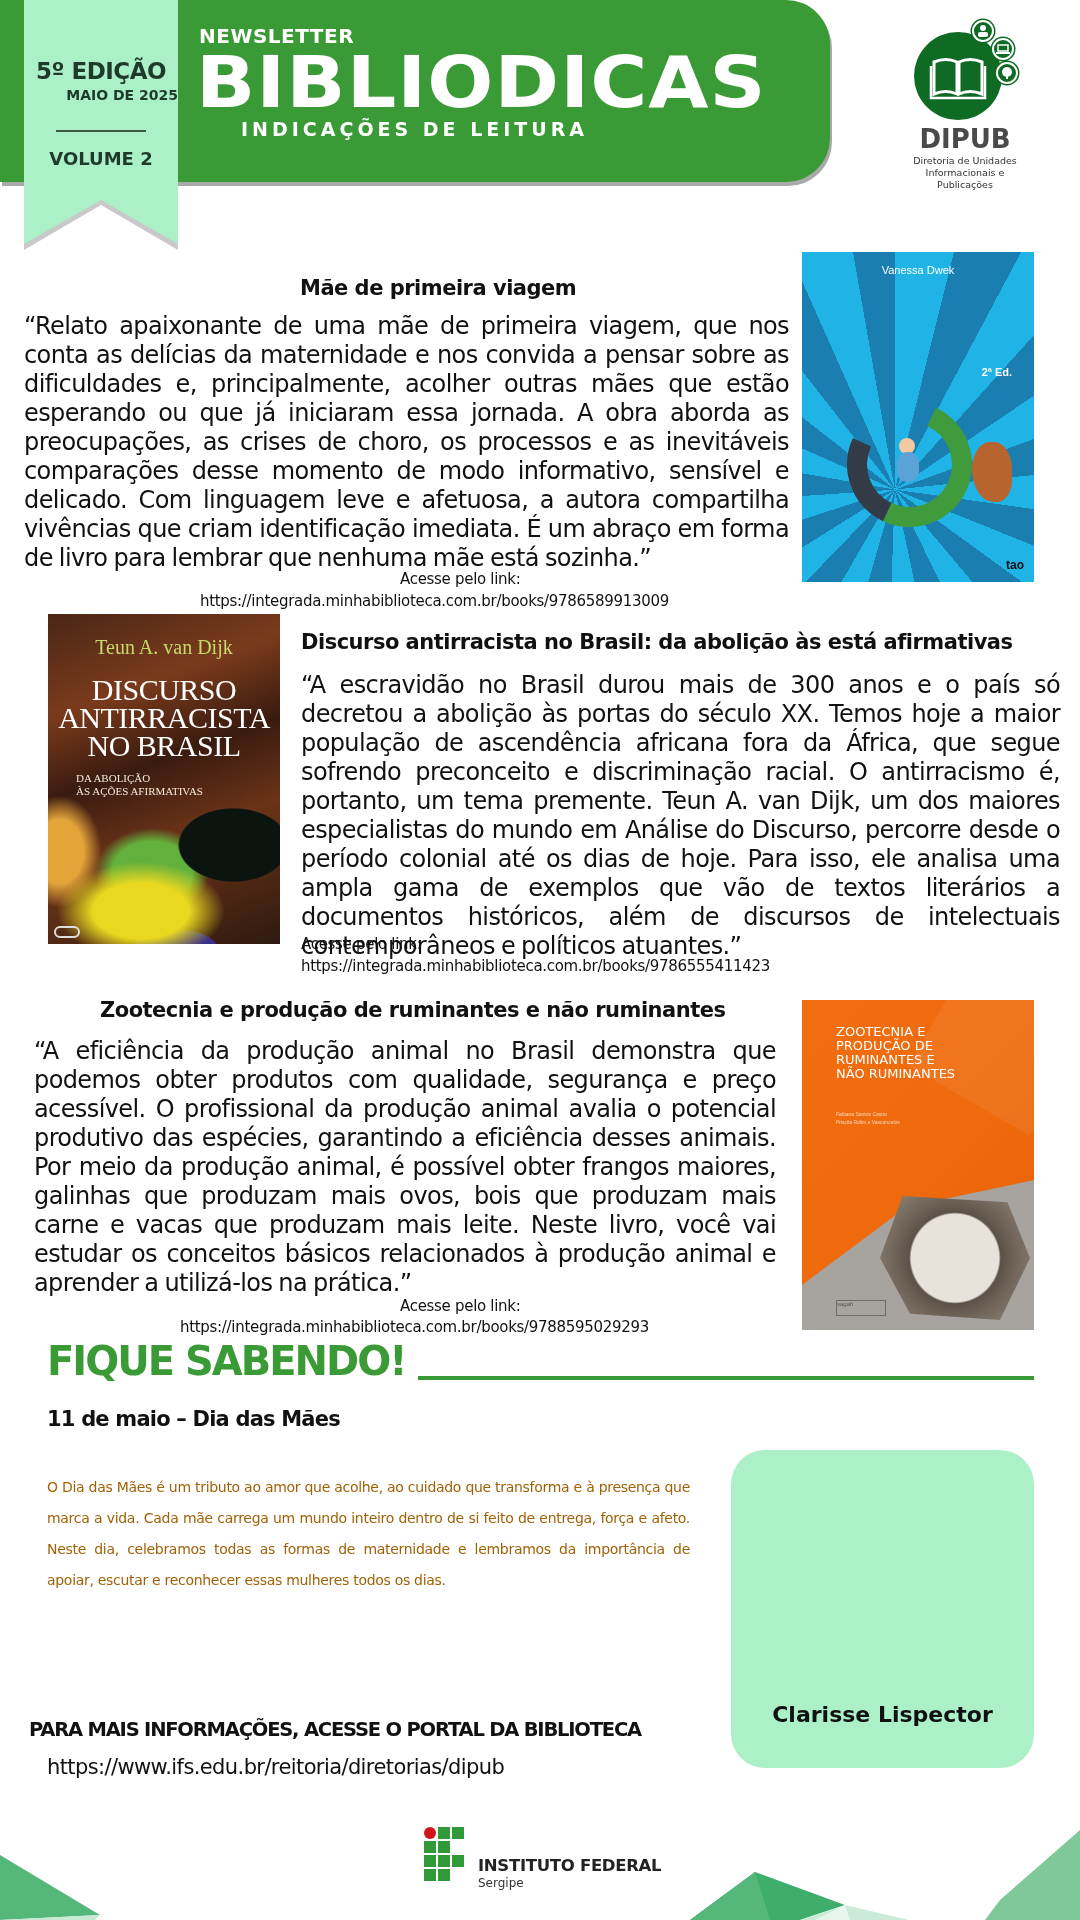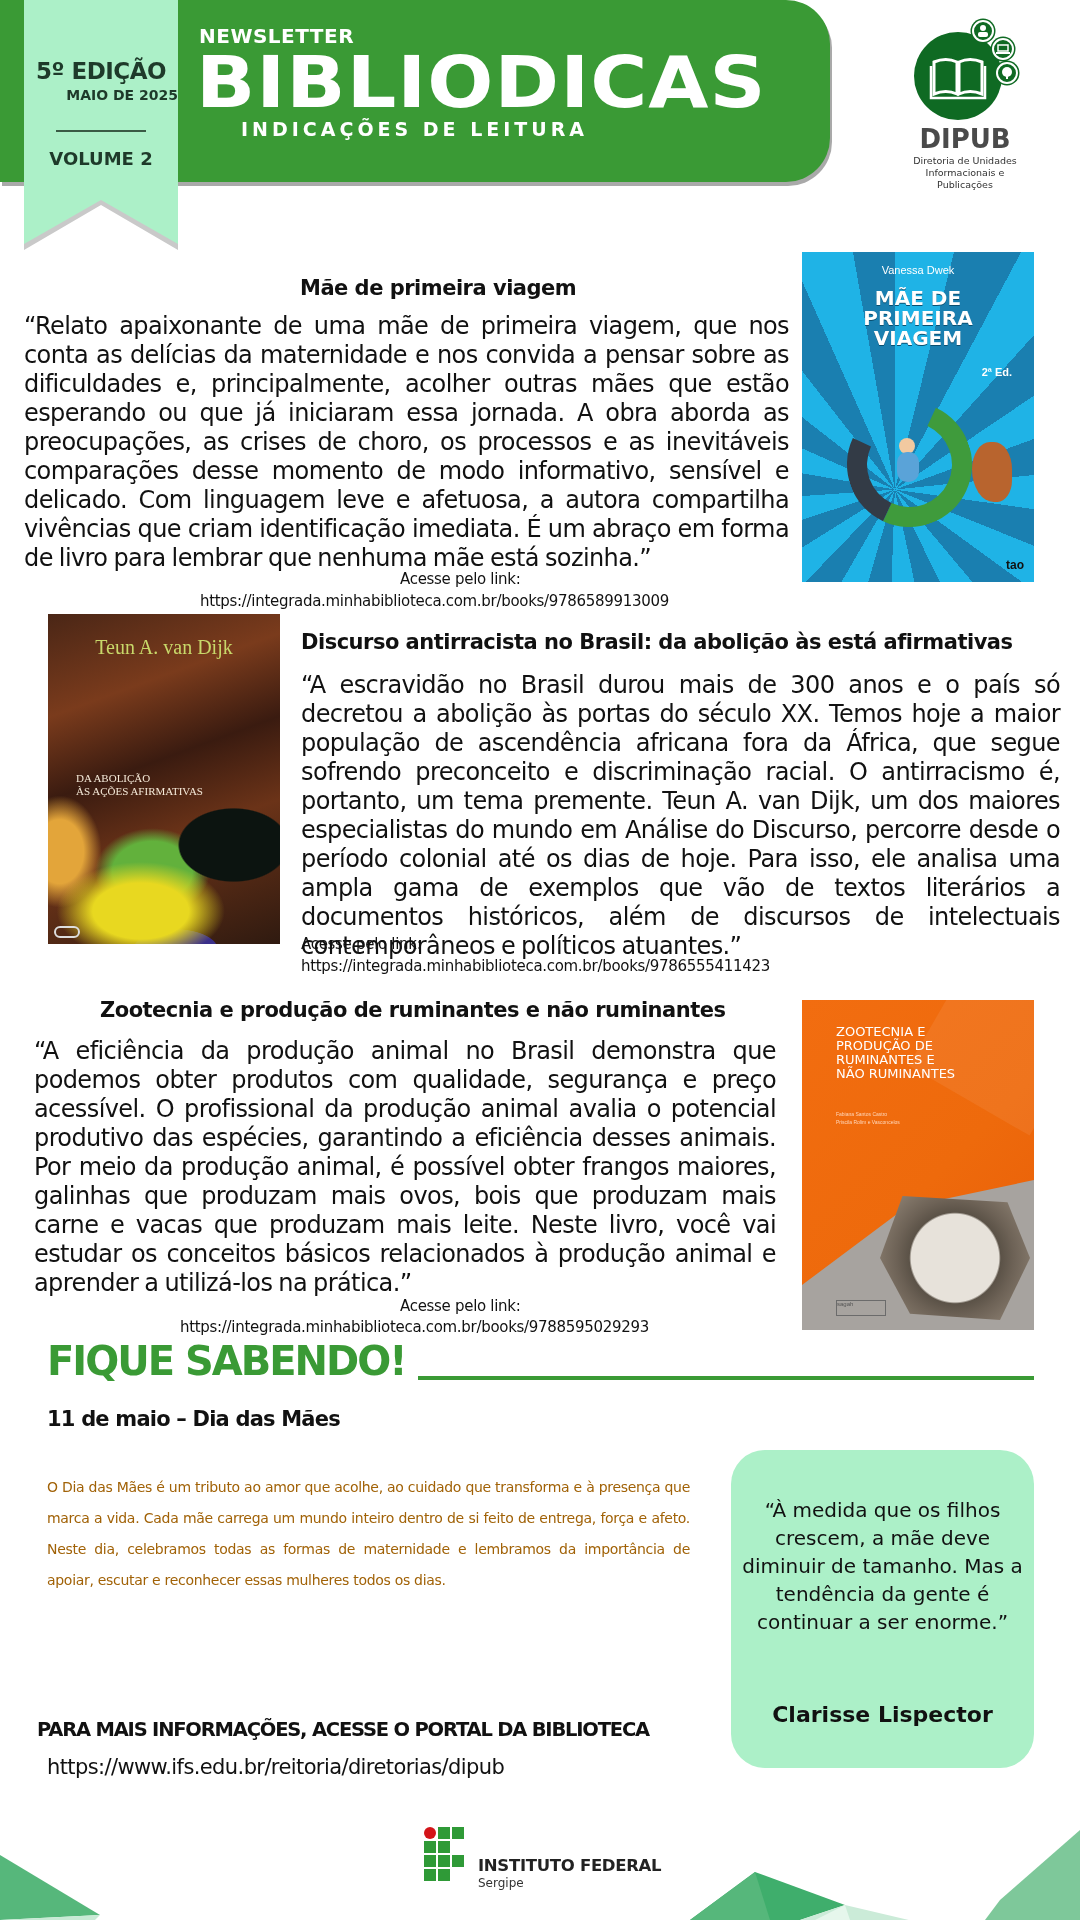--- a/index.html
+++ b/index.html
@@ -131,21 +131,21 @@
   .c3-pub { position: absolute; left: 34px; bottom: 14px; width: 50px; height: 16px; border: 1px solid #6b6b6b; font-size: 6px; color: #555; }
 
   
   .fique-title { position: absolute; left: 47px; top: 1338px;
     font-family: "DejaVu Sans", sans-serif; font-weight: bold; font-size: 40px; color: #3a9a35; letter-spacing: -2px; }
   .fique-line { position: absolute; left: 418px; top: 1376px; width: 616px; height: 4px; background: #3a9a35; }
   .event-title { position: absolute; left: 47px; top: 1407px;
     font-family: "DejaVu Sans", sans-serif; font-weight: bold; font-size: 21px; color: #111; letter-spacing: -0.8px; }
   .event-desc { position: absolute; left: 47px; top: 1460px; width: 643px;
     font-family: "DejaVu Sans", sans-serif; font-size: 14px; line-height: 31px; color: #a16207; text-align: justify; text-align-last: left; letter-spacing: -0.3px; margin-top: 12px; }
-  .info-cta { position: absolute; left: 37px; top: 1718px;
+  .info-cta { position: absolute; left: 29px; top: 1718px;
     font-family: "DejaVu Sans", sans-serif; font-weight: bold; font-size: 19.5px; color: #111; letter-spacing: -1.2px; }
   .info-url { position: absolute; left: 47px; top: 1755px;
     font-family: "DejaVu Sans", sans-serif; font-size: 21px; color: #111; letter-spacing: -0.6px; }
 
   .quote-card { position: absolute; left: 731px; top: 1450px; width: 303px; height: 318px;
     background: #acf0c8; border-radius: 34px; }
   .quote-text { position: absolute; left: 10px; top: 46px; width: 283px; text-align: center;
     font-family: "DejaVu Sans", sans-serif; font-size: 20px; line-height: 28px; color: #111; }
   .quote-author { position: absolute; left: 0; top: 252px; width: 303px; text-align: center;
     font-family: "DejaVu Sans", sans-serif; font-weight: bold; font-size: 22px; color: #111; }
@@ -208,35 +208,35 @@
   </div>
 </div>
 
 <div class="book-title right" style="left:300px; top:276px; width:482px;">Mãe de primeira viagem</div>
 <div class="book-desc" style="left:24px; top:312px; width:765px;">“Relato apaixonante de uma mãe de primeira viagem, que nos conta as delícias da maternidade e nos convida a pensar sobre as dificuldades e, principalmente, acolher outras mães que estão esperando ou que já iniciaram essa jornada. A obra aborda as preocupações, as crises de choro, os processos e as inevitáveis comparações desse momento de modo informativo, sensível e delicado. Com linguagem leve e afetuosa, a autora compartilha vivências que criam identificação imediata. É um abraço em forma de livro para lembrar que nenhuma mãe está sozinha.”</div>
 <div class="link-label right" style="left:400px; top:570px; width:375px;">Acesse pelo link:</div>
 <div class="link-url right" style="left:200px; top:592px; width:575px;">https://integrada.minhabiblioteca.com.br/books/9786589913009</div>
 
 <div class="cover cover-1">
   <div class="c1-author">Vanessa Dwek</div>
-  <div class="c1-title">
-    <div>MÃE DE</div>
-    <div>PRIMEIRA</div>
-    <div>VIAGEM</div>
-  </div>
   <div class="c1-ed">2ª Ed.</div>
   <div class="c1-ring"></div>
   <div class="c1-hair"></div>
   <div class="c1-babyhead"></div>
   <div class="c1-baby"></div>
   <div class="c1-pub">tao</div>
 </div>
 
 <div class="cover cover-2">
   <div class="c2-author">Teun A. van Dijk</div>
+  <div class="c2-title">
+    <div>DISCURSO</div>
+    <div>ANTIRRACISTA</div>
+    <div>NO BRASIL</div>
+  </div>
   <div class="c2-sub">
     <div>DA ABOLIÇÃO</div>
     <div>ÀS AÇÕES AFIRMATIVAS</div>
   </div>
   <div class="c2-pub"></div>
 </div>
 <div class="book-title" style="left:301px; top:630px; width:770px;">Discurso antirracista no Brasil: da abolição às está afirmativas</div>
 <div class="book-desc" style="left:301px; top:671px; width:759px;">“A escravidão no Brasil durou mais de 300 anos e o país só decretou a abolição às portas do século XX. Temos hoje a maior população de ascendência africana fora da África, que segue sofrendo preconceito e discriminação racial. O antirracismo é, portanto, um tema premente. Teun A. van Dijk, um dos maiores especialistas do mundo em Análise do Discurso, percorre desde o período colonial até os dias de hoje. Para isso, ele analisa uma ampla gama de exemplos que vão de textos literários a documentos históricos, além de discursos de intelectuais contemporâneos e políticos atuantes.”</div>
 <div class="link-label" style="left:301px; top:935px;">Acesse pelo link:</div>
 <div class="link-url" style="left:301px; top:957px;">https://integrada.minhabiblioteca.com.br/books/9786555411423</div>
@@ -264,21 +264,20 @@
 </div>
 
 <div class="fique-title">FIQUE SABENDO!</div>
 <div class="fique-line"></div>
 <div class="event-title">11 de maio – Dia das Mães</div>
 <div class="event-desc">O Dia das Mães é um tributo ao amor que acolhe, ao cuidado que transforma e à presença que marca a vida. Cada mãe carrega um mundo inteiro dentro de si feito de entrega, força e afeto. Neste dia, celebramos todas as formas de maternidade e lembramos da importância de apoiar, escutar e reconhecer essas mulheres todos os dias.</div>
 <div class="info-cta">PARA MAIS INFORMAÇÕES, ACESSE O PORTAL DA BIBLIOTECA</div>
 <div class="info-url">https://www.ifs.edu.br/reitoria/diretorias/dipub</div>
 
 <div class="quote-card">
-  <div class="quote-text">“À medida que os filhos crescem, a mãe deve diminuir de tamanho. Mas a tendência da gente é continuar a ser enorme.”</div>
   <div class="quote-author">Clarisse Lispector</div>
 </div>
 
 <svg class="poly" style="left:0; top:1820px;" width="1080" height="100" viewBox="0 0 1080 100">
   <polygon points="0,35 100,95 0,100" fill="#56b77b"></polygon>
   <polygon points="100,95 0,100 100,100" fill="#c8ead5"></polygon>
   <polygon points="95,100 100,95 108,100" fill="#ffffff"></polygon>
   <polygon points="690,100 755,52 845,85 800,100" fill="#3fae6c"></polygon>
   <polygon points="690,100 755,52 770,100" fill="#56b77b"></polygon>
   <polygon points="845,85 930,105 800,100" fill="#cbebd8"></polygon>

